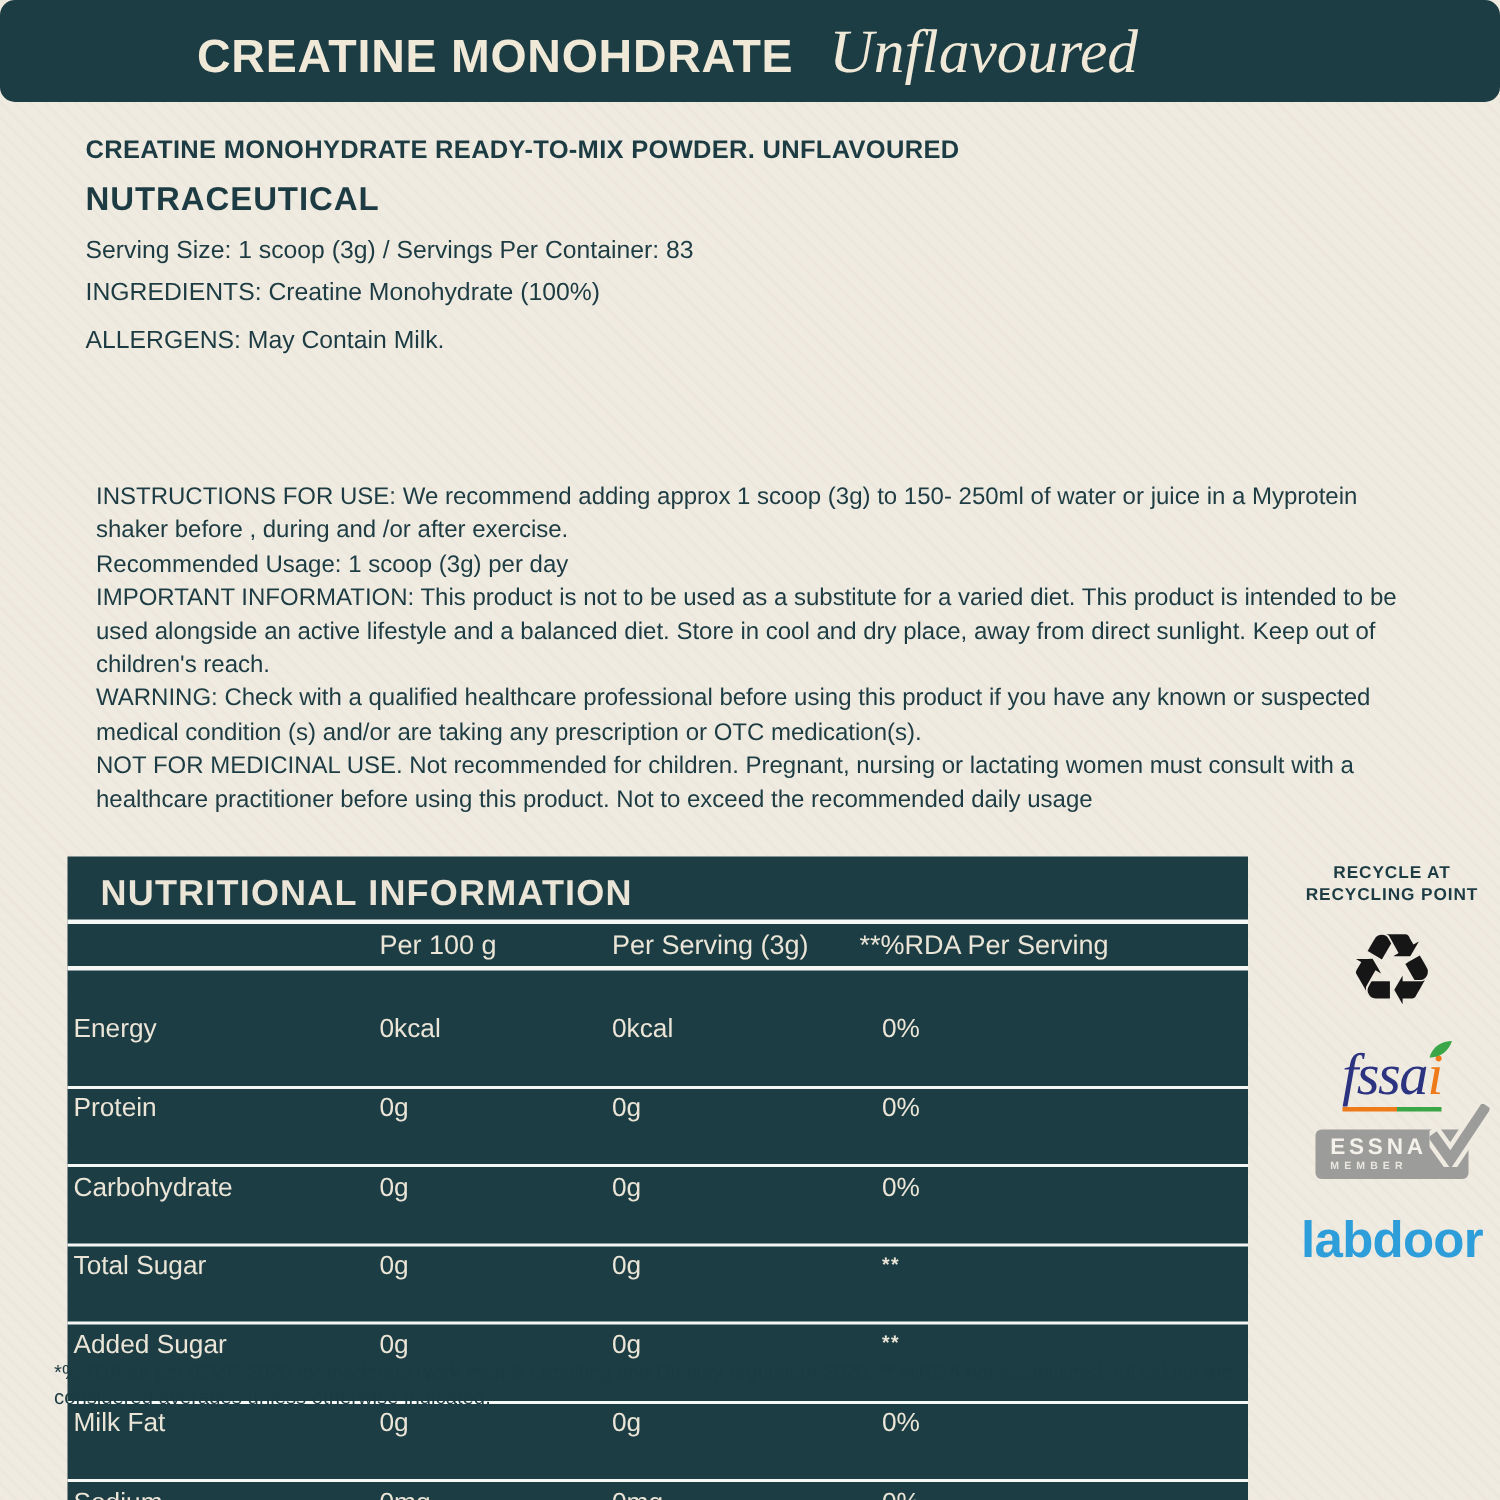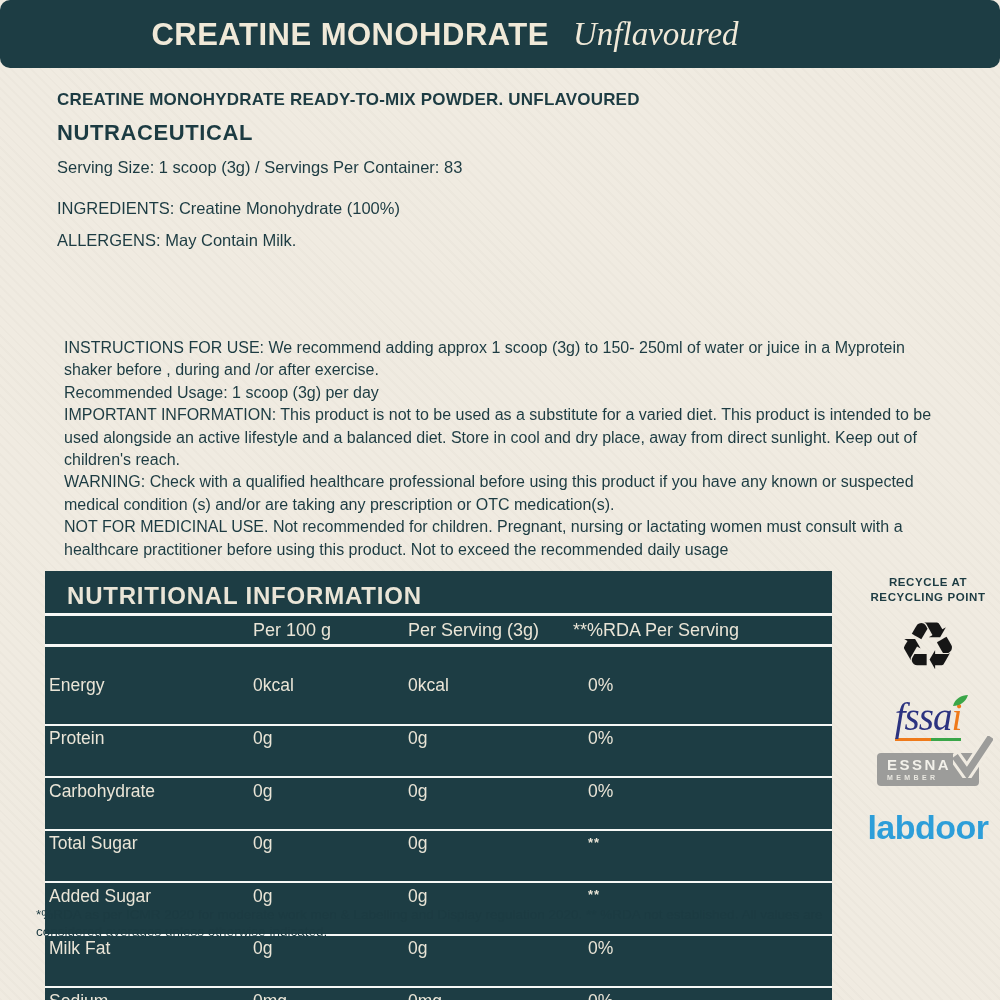--- a/index.html
+++ b/index.html
@@ -14,32 +14,32 @@
     overflow: hidden;
   }
 
   
   .banner {
     position: absolute; left:0; top:0; width:100%; height:68px;
     background:#1d3d44; display:flex; align-items:center; justify-content:center;border-radius:10px;
   }
   .banner-inner { transform: translateX(-55px); display:flex; align-items:baseline; }
   .banner-bold { font-weight:700; font-size:31px; letter-spacing:0.5px; color:#f0e9d8; }
-  .banner-italic { font-family:"Liberation Serif", serif; font-style:italic; font-size:33px; color:#f0e9d8; margin-left:24px; }
+  .banner-italic { font-family:"Liberation Serif", serif; font-style:italic; font-size:41px; color:#f0e9d8; margin-left:24px; }
 
   
   .intro { position:absolute; left:57px; top:90px; }
   .intro-line1 { font-size:17px; font-weight:700; letter-spacing:0.2px; }
   .intro-line2 { font-size:22px; font-weight:700; letter-spacing:0.6px; margin-top:10px; }
   .intro-serving { font-size:16.5px; margin-top:12px; }
-  .intro-ingredients { font-size:16.5px; margin-top:22px; }
+  .intro-ingredients { font-size:16.5px; margin-top:9px; }
   .intro-allergens { font-size:16.5px; margin-top:13px; }
 
   
-  .instructions { position:absolute; left:64px; top:337px; width:892px; font-size:16px; line-height:22.4px; }
+  .instructions { position:absolute; left:64px; top:321px; width:892px; font-size:16px; line-height:22.4px; }
   .instructions p { margin:0; }
 
   
   .ntable { position:absolute; left:45px; top:571px; width:787px; background:#1d3d44; color:#eae5d7; padding-bottom:7px; }
   .ntable-title { height:45px; line-height:49px; padding-left:22px; font-size:24px; font-weight:700; letter-spacing:0.8px; border-bottom:3px solid #f6f8f6; }
   .nheader, .nrow { display:grid; grid-template-columns:204px 155px 165px 1fr; align-items:center; padding-left:4px; }
   .nheader { height:31px; border-bottom:3px solid #f6f8f6; font-size:18px; }
   .nrow { height:28.5px; font-size:17.5px;margin-top:24px; }
   .nrow + .nrow { border-top:2.5px solid #f6f8f6; }
   .nrow > div:nth-child(4) { padding-left:15px; }

